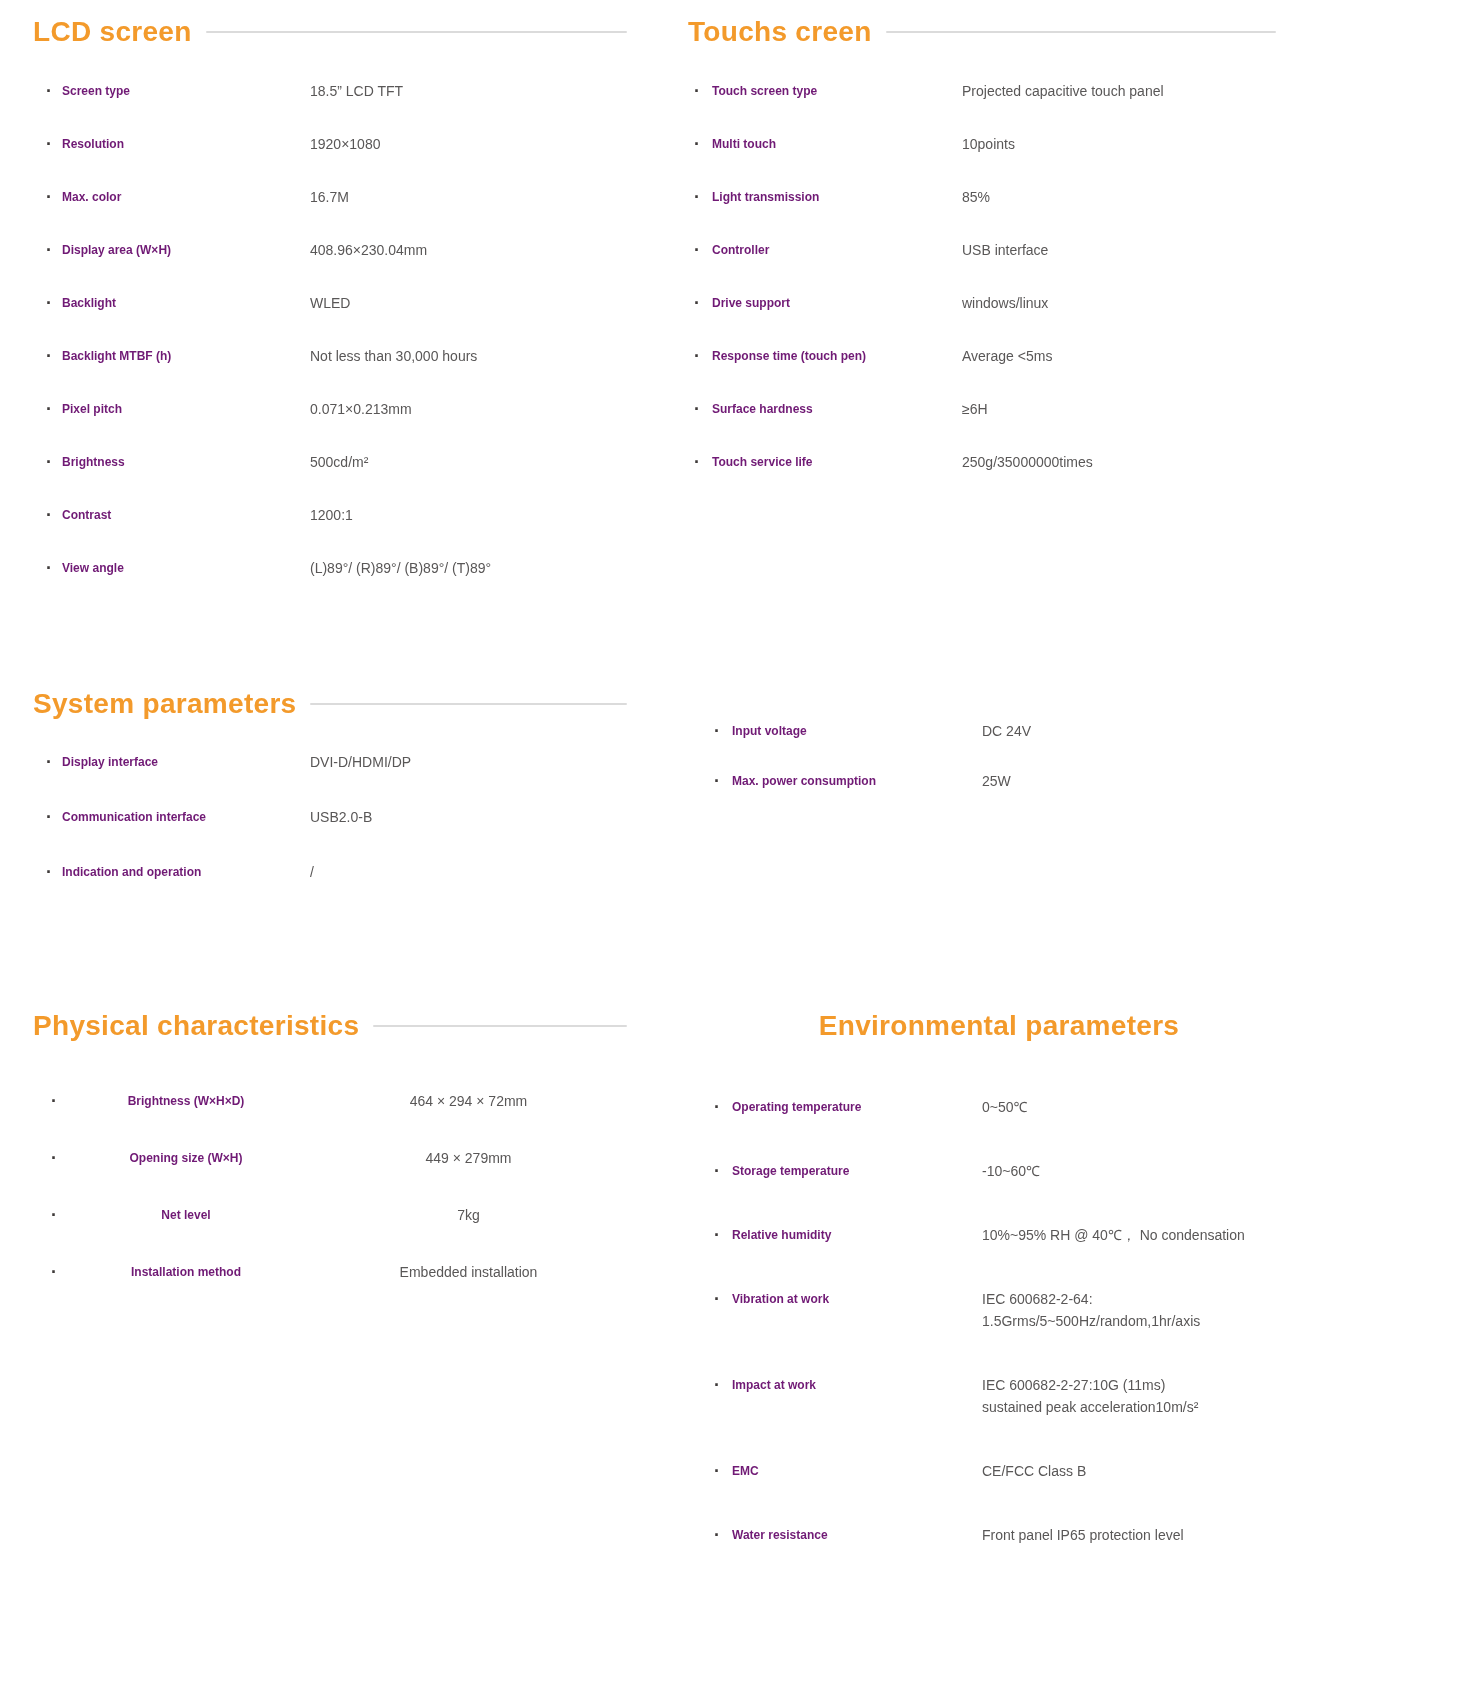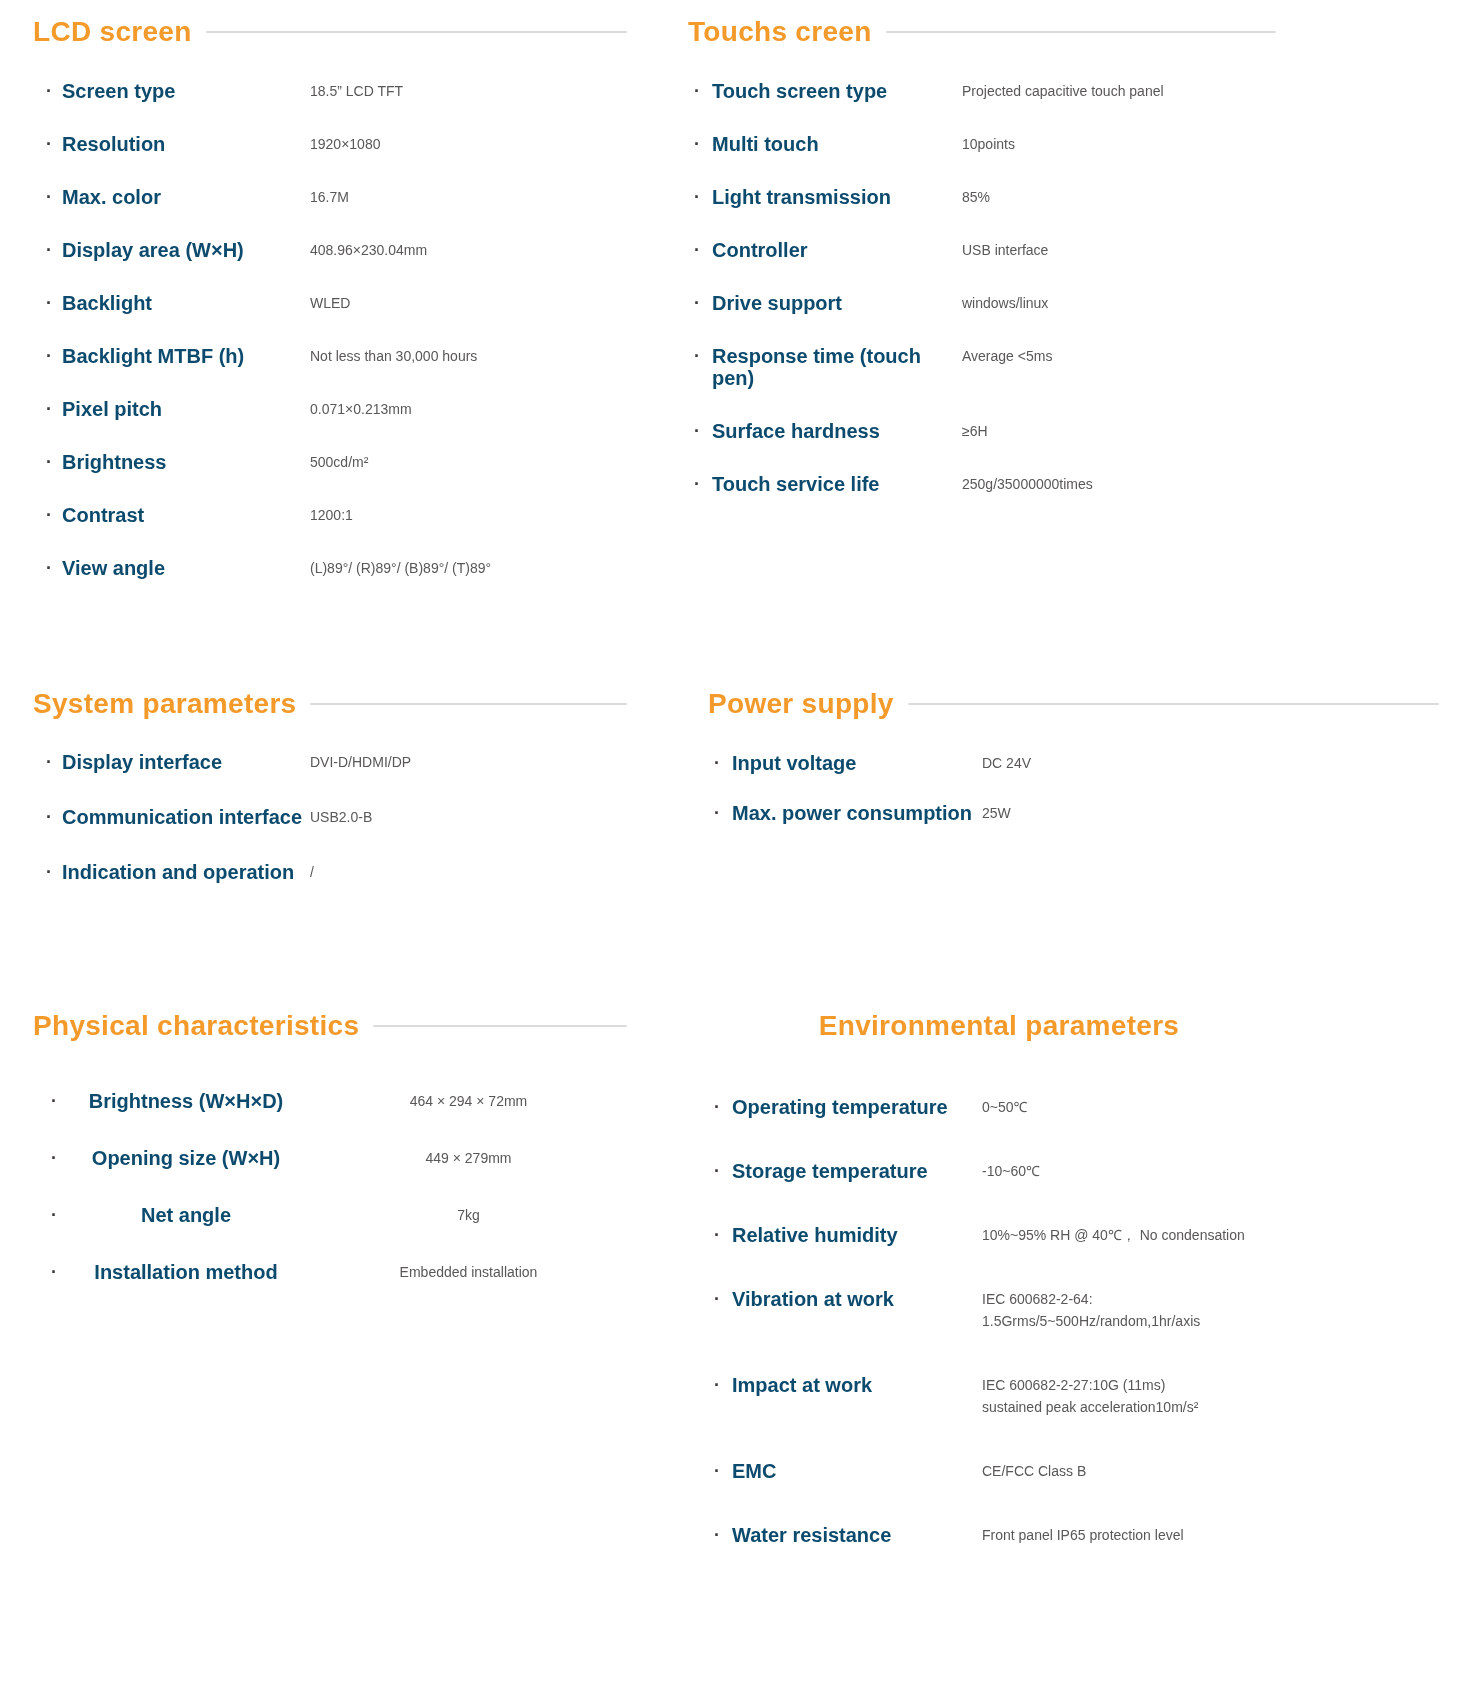--- a/index.html
+++ b/index.html
@@ -18,21 +18,21 @@
     font-size:28px;
     font-weight:700;
     color:#F39A2B;
     letter-spacing:0.3px;
     white-space:nowrap;
     line-height:32px;
   }
   .sec-rule { flex:1; height:2px; background:#DBDBDB; margin-left:14px; border-radius:1px; }
   .row { display:flex; align-items:flex-start; }
   .bullet { font-weight:700; color:#3E3A39; font-size:18px; line-height:22px; }
-  .label  { font-weight:700; color:#0c4a6e; font-size:20px; line-height:22px; }
+  .label  { font-weight:700; color:#701a75; font-size:12px; line-height:22px; }
   .value  { color:#595757; font-size:14px; line-height:22px; white-space:pre-line; flex:1; }
 
   .col-left  .row { padding-left:13px; }
   .col-left  .bullet { width:16px; }
   .col-left  .label  { width:248px; }
   .col-right .row { padding-left:6px; }
   .col-right .bullet { width:18px; }
   .col-right .label  { width:250px; }
 
   #sec-lcd      { left:33px;  top:16px;   width:594px; }
@@ -181,24 +181,20 @@
       </div>
       <div class="row">
         <span class="bullet">·</span>
         <span class="label">Indication and operation</span>
         <span class="value">/</span>
       </div>
     </div>
   </section>
 
   <section class="section col-right" id="sec-power">
-    <div class="sec-head">
-      <h2 class="sec-title">Power supply</h2>
-      <div class="sec-rule"></div>
-    </div>
     <div class="rows">
       <div class="row">
         <span class="bullet">·</span>
         <span class="label">Input voltage</span>
         <span class="value">DC 24V</span>
       </div>
       <div class="row">
         <span class="bullet">·</span>
         <span class="label">Max. power consumption</span>
         <span class="value">25W</span>
@@ -217,21 +213,21 @@
         <span class="label">Brightness (W×H×D)</span>
         <span class="value">464 × 294 × 72mm</span>
       </div>
       <div class="row">
         <span class="bullet">·</span>
         <span class="label">Opening size (W×H)</span>
         <span class="value">449 × 279mm</span>
       </div>
       <div class="row">
         <span class="bullet">·</span>
-        <span class="label">Net angle</span>
+        <span class="label">Net level</span>
         <span class="value">7kg</span>
       </div>
       <div class="row">
         <span class="bullet">·</span>
         <span class="label">Installation method</span>
         <span class="value">Embedded installation</span>
       </div>
     </div>
   </section>
 

